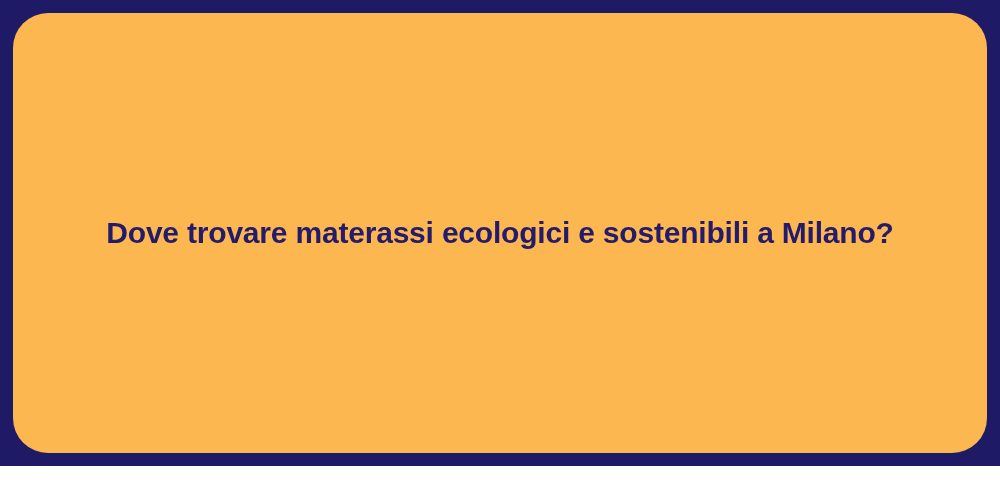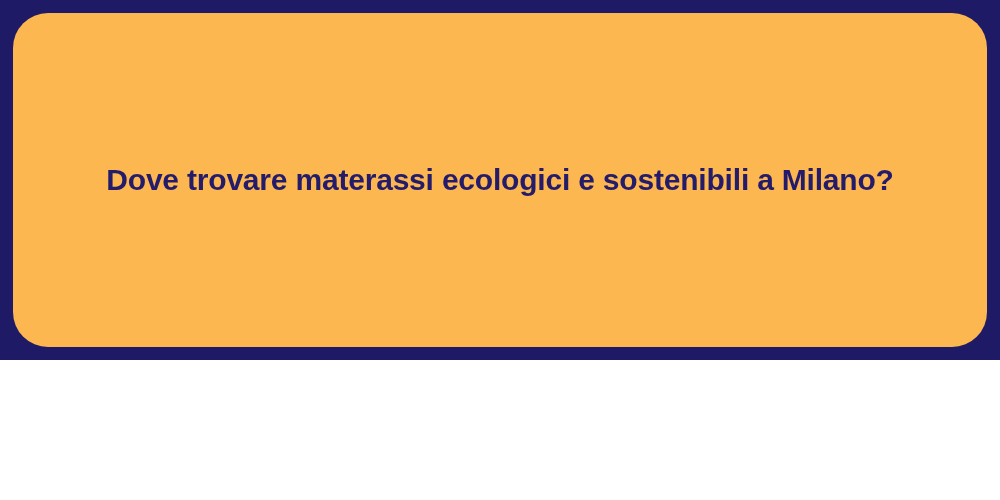--- a/index.html
+++ b/index.html
@@ -11,21 +11,21 @@
     width: 1000px;
     height: 500px;
     overflow: hidden;
     font-family: "Liberation Sans", sans-serif;
   }
 
   #banner-root {
     position: relative;
     box-sizing: border-box;
     width: 1000px;
-    height: 360px;
+    height: 466px;
     background: #1e1a66;
     padding: 13px;
   }
 
   #banner-panel {
     box-sizing: border-box;
     width: 100%;
     height: 100%;
     background: #fdb750;
     border-radius: 35px;

